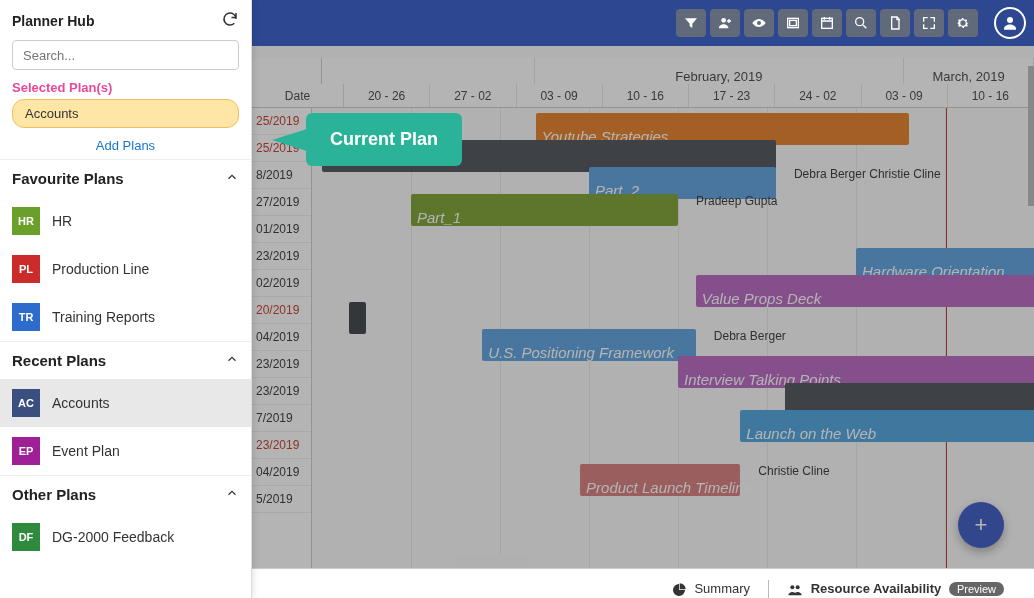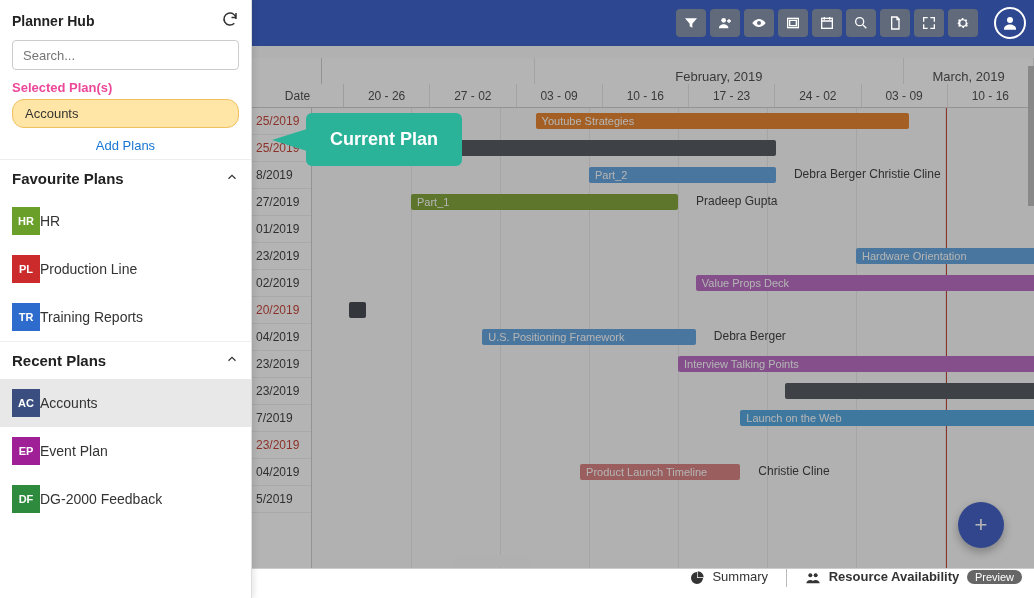--- a/index.html
+++ b/index.html
@@ -16,21 +16,21 @@
 .sidebar-head-row { display: flex; justify-content: space-between; align-items: center; }
 .sidebar-title { font-weight: 700; font-size: 14px; color: #222; }
 .refresh-icon { cursor: pointer; }
 .search-box { margin-top: 8px; }
 .search-box input { width: 100%; height: 30px; border: 1px solid #ccc; border-radius: 4px; padding: 0 10px; font-size: 13px; }
 .selected-label { font-weight: 700; font-size: 13px; color: #ec4899; margin-top: 10px; }
 .selected-chip { margin-top: 4px; background: #ffe6a6; border: 1px solid #f0c060; border-radius: 12px; padding: 6px 12px; font-size: 13px; color: #333; position: relative; }
 .add-plans { text-align: center; color: #1976d2; font-size: 13px; margin-top: 10px; cursor: pointer; }
 
 .section-header { display: flex; justify-content: space-between; align-items: center; padding: 10px 12px; font-weight: 700; font-size: 15px; color: #222; border-top: 1px solid #eee; cursor: pointer; }
-.plan-item { display: flex; align-items: center; padding: 10px 12px; font-size: 14px; color: #333; cursor: pointer; text-align: right; }
+.plan-item { display: flex; align-items: center; gap: 12px; padding: 10px 12px; font-size: 14px; color: #333; cursor: pointer; text-align: right; }
 .plan-item.active { background: #e8e8e8; }
 .plan-badge { width: 28px; height: 28px; display: flex; align-items: center; justify-content: center; color: #fff; font-size: 11px; font-weight: 700; }
 
 .main { position: absolute; top: 46px; left: 252px; right: 0; bottom: 0; background: #fafafa; }
 .overlay { position: absolute; inset: 0; background: rgba(40,40,40,0.35); z-index: 5; pointer-events: none; }
 
 .months-row { position: absolute; top: 0; left: 0; right: 0; height: 38px; display: flex; border-bottom: 1px solid #ccc; background: #fff; margin-top: 12px; }
 .months-row .mcell { font-size: 13px; color: #444; display: flex; align-items: center; justify-content: center; border-right: 1px solid #e5e5e5; }
 
 .weeks-row { position: absolute; top: 38px; left: 0; right: 0; height: 24px; display: flex; background: #fff; border-bottom: 1px solid #ccc; }
@@ -38,32 +38,32 @@
 .weeks-row .wcell { flex: 1; font-size: 12px; color: #444; display: flex; align-items: center; justify-content: center; border-right: 1px solid #e5e5e5; }
 
 .gantt-body { position: absolute; top: 62px; left: 0; right: 0; bottom: 30px; overflow: hidden; }
 .date-col { position: absolute; top: 0; left: 0; width: 60px; bottom: 0; background: #fff; border-right: 1px solid #ccc; }
 .date-col .dc { height: 27px; line-height: 27px; font-size: 12px; color: #333; padding-left: 4px; border-bottom: 1px solid #eee; }
 .date-col .dc.red { color: #c0392b; }
 .chart-area { position: absolute; top: 0; left: 70px; right: 0; bottom: 0; }
 .gridline { position: absolute; top: 0; bottom: 0; width: 1px; background: #e8e8e8; }
 .today-line { position: absolute; top: 0; bottom: 0; width: 1px; background: #c0392b; }
 
-.bar { position: absolute; height: 16px; border-radius: 2px; font-size: 11px; color: #fff; line-height: 16px; padding: 0 6px; white-space: nowrap; overflow: visible; }
+.bar { position: absolute; height: 16px; border-radius: 2px; font-size: 15px; color: #fff; line-height: 16px; padding: 16px 6px; white-space: nowrap; overflow: visible; font-style: italic; }
 .bar.orange { background: #e67e22; }
 .bar.dark { background: #4a4f57; }
 .bar.blue { background: #5ba0dd; }
 .bar.green { background: #7aa02e; }
 .bar.purple { background: #b565c0; }
 .bar.salmon { background: #d87b7b; }
 .bar.sky { background: #4aa3df; }
 .bar.navy { background: #3a3f48; }
 .assignee { position: absolute; font-size: 12px; color: #333; white-space: nowrap; }
 
-.bottom-bar { position: absolute; bottom: 0; left: 0; right: 0; height: 30px; background: #fff; border-top: 1px solid #ccc; display: flex; align-items: flex-start; justify-content: flex-end; gap: 18px; padding: 0 12px; font-size: 13px; color: #333; z-index: 6; }
+.bottom-bar { position: absolute; bottom: 0; left: 0; right: 0; height: 30px; background: #fff; border-top: 1px solid #ccc; display: flex; align-items: flex-end; justify-content: flex-end; gap: 18px; padding: 0 30px; font-size: 13px; color: #333; z-index: 6; }
 .bottom-bar .sep { height: 18px; width: 1px; background: #bbb; }
 .preview-badge { background: #666; color: #fff; border-radius: 10px; padding: 1px 8px; font-size: 11px; margin-left: 4px; }
 
 .fab { position: absolute; right: 30px; bottom: 50px; width: 46px; height: 46px; border-radius: 50%; background: #3757c4; color: #fff; display: flex; align-items: center; justify-content: center; font-size: 22px; z-index: 4; box-shadow: 0 4px 10px rgba(0,0,0,0.3); cursor: pointer; }
 
 .callout { position: absolute; z-index: 12; background: #2bb39a; color: #fff; font-weight: 700; font-size: 18px; padding: 16px 24px; border-radius: 6px; }
 .callout::before { content: ""; position: absolute; left: -46px; top: 50%; transform: translateY(-50%); border: 12px solid transparent; border-right: 38px solid #2bb39a; }
 
 .hscroll { position: absolute; bottom: 31px; left: 200px; width: 80px; height: 12px; background: #b0b0b0; border-radius: 6px; z-index: 6; }
 .vscroll-handle { position: absolute; right: 0; top: 20px; width: 6px; height: 140px; background: #888; z-index: 6; }
@@ -181,20 +181,26 @@
       <div class="plan-item active">
         <div class="plan-badge" style="background:#3a4f80">AC</div>
         <span>Accounts</span>
       </div>
       <div class="plan-item">
         <div class="plan-badge" style="background:#9e1f96">EP</div>
         <span>Event Plan</span>
       </div>
     </div>
 
+  <div class="section-header">
+    <span>Other Plans</span>
+    <span class="chev"><svg width="14" height="14" viewBox="0 0 24 24" fill="none" stroke="#333" stroke-width="2">
+          <path d="M6 15l6-6 6 6"></path>
+        </svg></span>
+  </div>
   <div id="other-list">
       <div class="plan-item">
         <div class="plan-badge" style="background:#2e8b3e">DF</div>
         <span>DG-2000 Feedback</span>
       </div>
     </div>
 </div>
 
 <div class="callout" style="left:306px; top:113px;">Current Plan</div>
 

